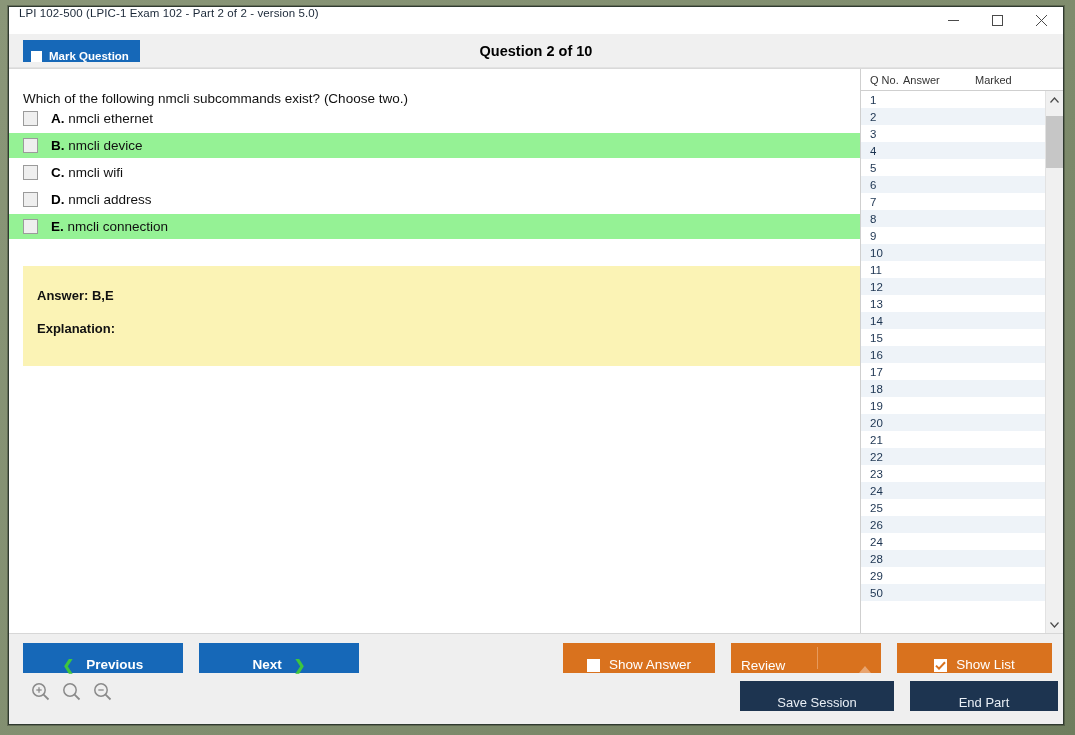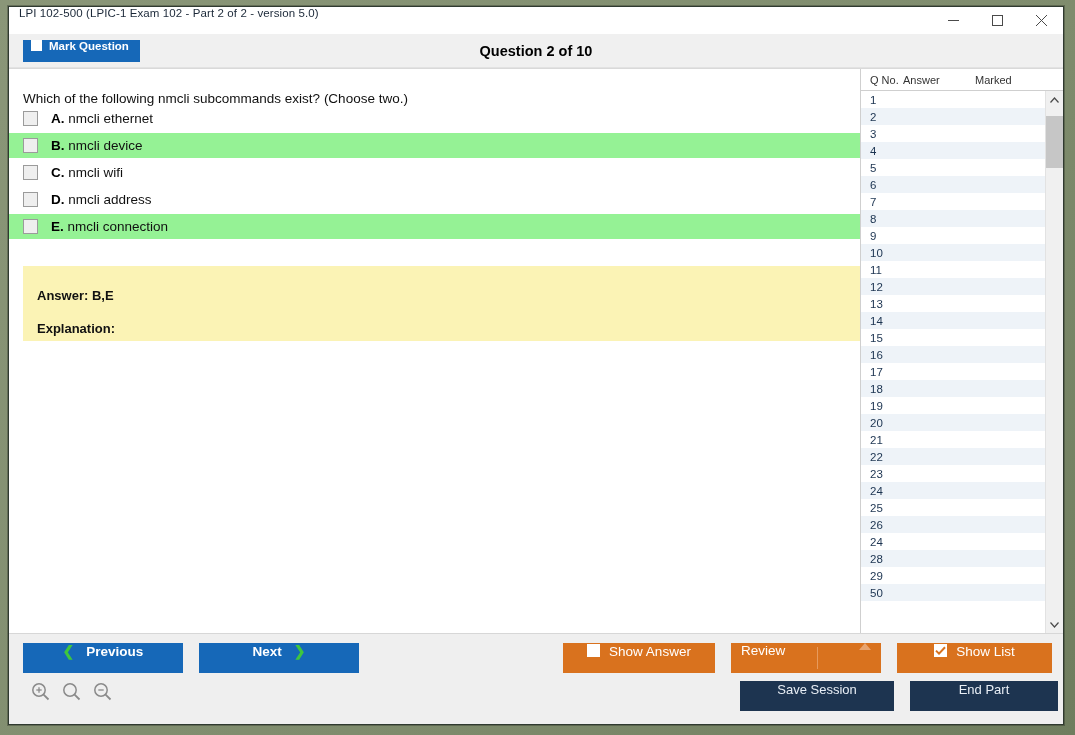--- a/index.html
+++ b/index.html
@@ -81,21 +81,21 @@
   .opt.hl{background:#95f295;}
   .opt .cb{
     width:15px;height:15px;background:#efefef;border:1px solid #9b9b9b;
     flex:0 0 15px;box-sizing:border-box;
   }
   .opt .lbl{font-size:13.5px;color:#111;margin-left:13px;}
   .opt .lbl b{font-weight:bold;color:#000;}
 
   .answerbox{
     margin:25px 0 0 14px;background:#fbf3b5;
-    height:75px;box-sizing:border-box;
+    height:100px;box-sizing:border-box;
     padding:22px 0 0 14px;
   }
   .answerbox .line{
     font-size:13px;font-weight:bold;color:#111;margin-bottom:18px;
   }
 
   
   .listpanel{
     flex:0 0 202px;background:#fff;border-left:1px solid #cfcfcf;
     display:flex;flex-direction:column;min-height:0;
@@ -130,21 +130,21 @@
     position:absolute;left:0;right:0;top:8px;height:52px;background:#c6c6c6;
   }
 
   
   .footer{
     flex:0 0 90px;background:#efefef;border-top:1px solid #d7d7d7;
     position:relative;
   }
   .btn{
     border:none;cursor:pointer;font-family:inherit;
-    display:flex;align-items:flex-start;justify-content:center;
+    display:flex;align-items:flex-end;justify-content:center;
   }
   .nav-btn{
     position:absolute;height:30px;background:#1668b8;color:#fff;
     font-size:13.5px;font-weight:bold;
   }
   .prev{left:14px;top:9px;width:160px;gap:12px;}
   .next{left:190px;top:9px;width:160px;gap:12px;}
   .chev{color:#3ec63e;font-size:14px;font-weight:bold;line-height:1;}
 
   .orange{

